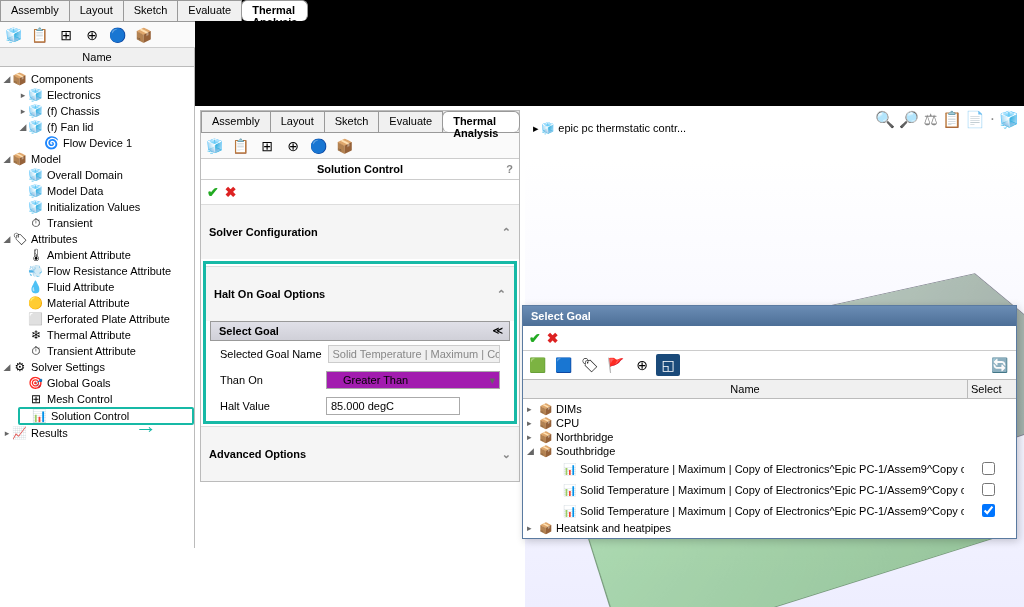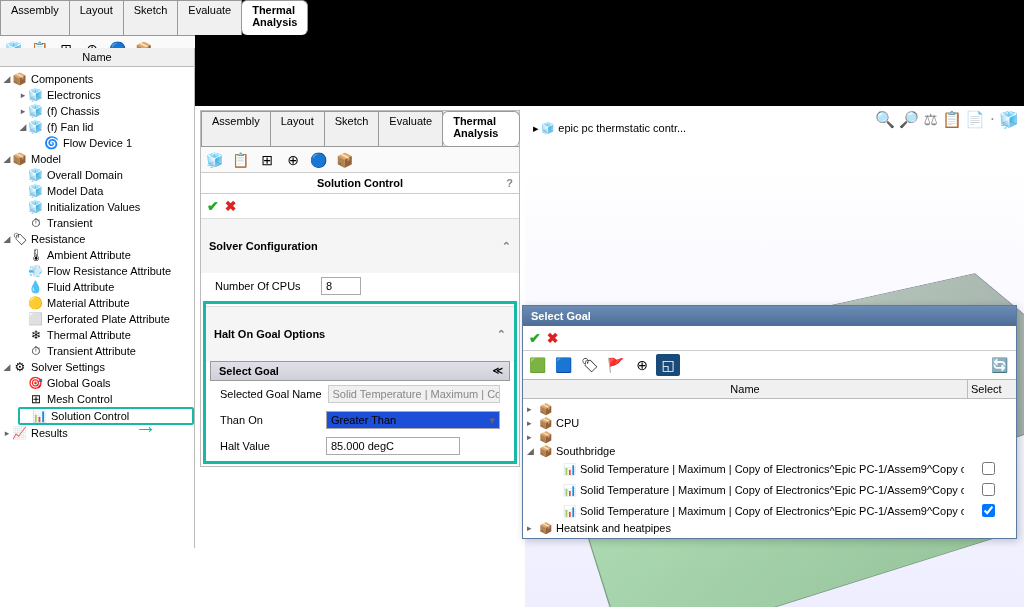--- a/index.html
+++ b/index.html
@@ -1,19 +1,19 @@
 <!DOCTYPE html>
 <html><head>
 <meta charset="utf-8">
 <style>
 * { box-sizing: border-box; font-family: Arial, sans-serif; font-size: 11px; }
 body { margin: 0; background: #fff; width: 1024px; height: 607px; position: relative; overflow: hidden; }
 
 
-.tabbar { display: flex; background: #e8e8e8; border-bottom: 1px solid #999; height: 36px; }
+.tabbar { display: flex; background: #e8e8e8; border-bottom: 1px solid #999; height: 22px; }
 .tab { padding: 3px 10px; border: 1px solid #999; border-bottom: none; background: #f0f0f0; margin-right: -1px; cursor: pointer; }
 .tab.active { background: #fff; font-weight: bold; border-radius: 6px; }
 
 
 .icontoolbar { display: flex; background: #fafafa; border-bottom: 1px solid #ccc; padding: 2px; height: 26px; gap: 2px; }
 .toolicon { width: 24px; height: 22px; display: flex; align-items: center; justify-content: center; border: 1px solid transparent; border-radius: 2px; cursor: pointer; font-size: 14px; }
 
 
 .leftpanel { position: absolute; left: 0; top: 48px; width: 195px; height: 500px; background: #fff; border-right: 1px solid #bbb; }
 .namehdr { background: #f0f0f0; border-bottom: 1px solid #bbb; text-align: center; padding: 3px 0; font-size: 11px; }
@@ -38,21 +38,21 @@
 
 .sect { font-weight: bold; padding: 21px 8px; background: #f5f5f5; border-top: 1px solid #ddd; position: relative; }
 .sect .chev { position: absolute; right: 8px; color: #888; }
 .row { display: flex; align-items: center; padding: 4px 14px; gap: 6px; }
 .row label { min-width: 100px; }
 .row input[type=text] { border: 1px solid #aaa; padding: 2px 4px; height: 18px; }
 .goalbox { border: 3px solid #17b9a6; margin: 2px; padding: 2px 0; }
 .selectgoalbar { background: linear-gradient(#e0e0e8,#d0d0d8); border: 1px solid #999; padding: 3px 8px; font-weight: bold; position: relative; margin: 0 4px; }
 .selectgoalbar .dbl { position: absolute; right: 6px; top: 3px; font-size: 10px; }
 .readonly { background: #f0f0f0; color: #888; border: 1px solid #ccc; padding: 2px 4px; flex: 1; white-space: nowrap; overflow: hidden; }
-.combo { border: 1px solid #aaa; padding: 2px 4px; flex: 1; background: #1d4ed8; position: relative; }
+.combo { border: 1px solid #aaa; padding: 2px 16px; flex: 1; background: #a21caf; position: relative; }
 .combo::after { content: "▾"; position: absolute; right: 4px; color: #666; }
 
 
 .rpanel { position: absolute; left: 522px; top: 305px; width: 495px; border: 1px solid #5a7aa0; background: #fff; box-shadow: 2px 2px 8px rgba(0,0,0,.2); }
 .rtitle { background: linear-gradient(#6b8db5, #4d6f97); color: #fff; padding: 4px 8px; font-weight: bold; }
 .rbar { display: flex; gap: 2px; padding: 3px; border-bottom: 1px solid #bbb; position: relative; }
 .rbar .ref { position: absolute; right: 4px; top: 3px; }
 .gridhdr { display: flex; background: #f0f0f0; border-bottom: 1px solid #bbb; }
 .gridhdr .c1 { flex: 1; text-align: center; padding: 3px; border-right: 1px solid #bbb; }
 .gridhdr .c2 { width: 48px; padding: 3px; }
@@ -152,21 +152,21 @@
         </div>
       <div class="tn">
           <span class="arrow"></span>
           <span class="icn">⏱</span>
           <span>Transient</span>
         </div>
     </div>
     <div class="tn">
         <span class="arrow">◢</span>
         <span class="icn">🏷</span>
-        <span>Resistance</span>
+        <span>Attributes</span>
       </div>
     <div class="kids">
       <div class="tn">
           <span class="arrow"></span>
           <span class="icn">🌡</span>
           <span>Ambient Attribute</span>
         </div>
       <div class="tn">
           <span class="arrow"></span>
           <span class="icn">💨</span>
@@ -244,40 +244,37 @@
     <div class="toolicon">⊕</div>
     <div class="toolicon">🔵</div>
     <div class="toolicon">📦</div>
   </div>
   <div class="ctr-hdr"><span>Solution Control</span><span class="q">?</span></div>
   <div class="okx">
     <span class="ok">✔</span>
     <span class="x">✖</span>
   </div>
   <div class="sect"><span>Solver Configuration</span><span class="chev">⌃</span></div>
-  <div class="row">
-    <label>Number Of CPUs</label>
-    <input type="text" style="width: 40px;" value="8">
-  </div>
   <div class="goalbox">
     <div class="sect"><span>Halt On Goal Options</span><span class="chev">⌃</span></div>
     <div class="selectgoalbar"><span>Select Goal</span><span class="dbl">≪</span></div>
     <div class="row">
       <label>Selected Goal Name</label>
       <div class="readonly">Solid Temperature | Maximum | Copy of Electronics^Epic P</div>
     </div>
     <div class="row">
       <label>Than On</label>
       <div class="combo">Greater Than</div>
     </div>
     <div class="row">
       <label>Halt Value</label>
       <input type="text" style="width: 134px;" value="85.000 degC">
     </div>
   </div>
+  <div class="sect"><span>Advanced Options</span><span class="chev">⌄</span></div>
 </div>
 
 <div class="topright">
   <div style="position:absolute;left:8px;top:12px">▸ 🧊 <span>epic pc thermstatic contr...</span></div>
   <div class="tricons">
     <span>🔍</span>
     <span>🔎</span>
     <span>⚖</span>
     <span>📋</span>
     <span>📄</span>
@@ -307,31 +304,33 @@
     <div class="toolicon ref">🔄</div>
   </div>
   <div class="gridhdr">
     <div class="c1">Name</div>
     <div class="c2">Select</div>
   </div>
   <div class="gtree">
     <div class="grow">
         <span class="ex">▸</span>
         <span class="gi">📦</span>
+        <span class="gname">DIMs</span>
         <span class="cb"></span>
       </div>
     <div class="grow">
         <span class="ex">▸</span>
         <span class="gi">📦</span>
         <span class="gname">CPU</span>
         <span class="cb"></span>
       </div>
     <div class="grow">
         <span class="ex">▸</span>
         <span class="gi">📦</span>
+        <span class="gname">Northbridge</span>
         <span class="cb"></span>
       </div>
     <div class="grow">
         <span class="ex">◢</span>
         <span class="gi">📦</span>
         <span class="gname">Southbridge</span>
         <span class="cb"></span>
       </div>
     <div style="padding-left:24px">
       <div class="grow">

